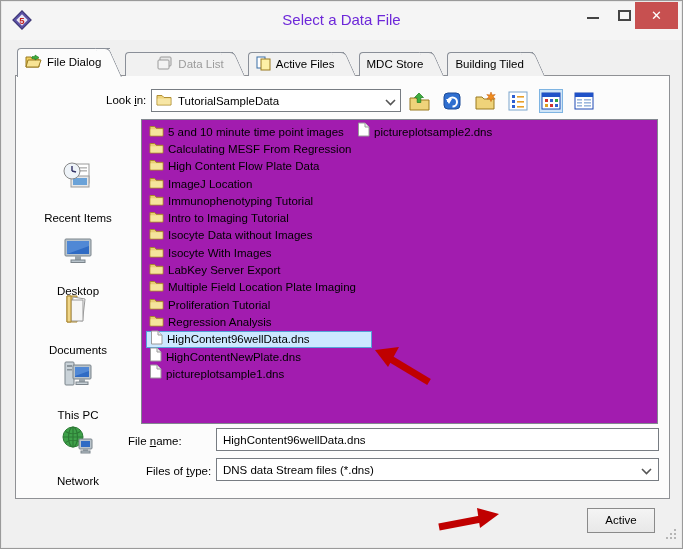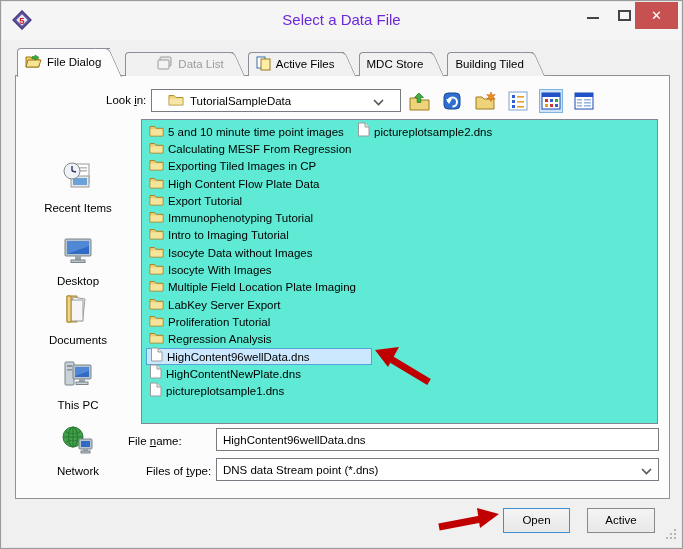--- a/index.html
+++ b/index.html
@@ -35,36 +35,36 @@
 
   
   .page { position:absolute; left:14px; right:12px; top:74px; bottom:49px; background:#fcfcfc;
           border:1px solid #8f9195; z-index:2; }
 
   .row-lookin { position:absolute; left:0; top:13px; width:100%; height:24px; }
   .lbl { font-size:11.5px; color:#000; }
   .u { text-decoration:underline; }
   .lookin-label { position:absolute; left:90px; top:5px; }
   .combo { position:absolute; background:#fff; border:1px solid #777c82; display:flex; align-items:center; }
-  .lookin-combo { left:135px; top:0; width:250px; height:23px; padding:0 16px; gap:6px; }
+  .lookin-combo { left:135px; top:0; width:250px; height:23px; padding:0 4px; gap:6px; }
   .combo .chev { margin-left:auto; }
 
   .toolbar { position:absolute; left:391px; top:0; height:24px; display:flex; align-items:center; gap:9px; }
   .tbtn { width:24px; height:24px; display:flex; align-items:center; justify-content:center; border:1px solid transparent; }
   .tbtn.selected { background:var(--toolbar_selected_bg,#cfe4f7); border:1px solid #7eb4e2; }
 
   
   .places { position:absolute; left:6px; top:40px; width:112px; bottom:8px; }
   .place { position:absolute; left:0; width:112px; text-align:center; cursor:default; }
   .place .picon { display:inline-block; width:34px; height:34px; }
-  .place .plabel { display:block; font-size:11.5px; margin-top:4px; color:#000; }
+  .place .plabel { display:block; font-size:11.5px; margin-top:14px; color:#000; }
 
   
   .filelist { position:absolute; left:125px; top:43px; width:517px; height:305px;
-              background:#5eead4; border:1px solid #82878f; overflow:hidden; }
+              background:#a21caf; border:1px solid #82878f; overflow:hidden; }
   .fcol { position:absolute; top:3px; }
   .fcol1 { left:4px; }
   .fcol2 { left:212px; }
   .frow { display:flex; align-items:center; gap:4px; height:17.3px; padding:0 3px; white-space:nowrap; }
   .frow .flabel { font-size:11.5px; color:#000; }
   .frow.selected { background:var(--selection_fill,#cce8ff); border:1px solid var(--selection_border,#55a3d8);
                    width:226px; }
 
   
   .fname-label { position:absolute; left:112px; top:359px; }
@@ -297,35 +297,28 @@
                 <path d="M1 2.5 L5.5 2.5 L7.2 4.3 L14 4.3 L14 12 L1 12 Z" fill="#e9ce74" stroke="#a8842c"></path>
                 <path d="M1.5 5.3 h12 v6.2 h-12 z" fill="#f5e49c"></path>
               </svg></span>
             <span class="flabel">Calculating MESF From Regression</span>
           </div>
           <div class="frow">
             <span><svg width="15" height="13" viewBox="0 0 15 13">
                 <path d="M1 2.5 L5.5 2.5 L7.2 4.3 L14 4.3 L14 12 L1 12 Z" fill="#e9ce74" stroke="#a8842c"></path>
                 <path d="M1.5 5.3 h12 v6.2 h-12 z" fill="#f5e49c"></path>
               </svg></span>
-            <span class="flabel">Exporting Tiled Images in CP</span>
-          </div>
-          <div class="frow">
-            <span><svg width="15" height="13" viewBox="0 0 15 13">
-                <path d="M1 2.5 L5.5 2.5 L7.2 4.3 L14 4.3 L14 12 L1 12 Z" fill="#e9ce74" stroke="#a8842c"></path>
-                <path d="M1.5 5.3 h12 v6.2 h-12 z" fill="#f5e49c"></path>
-              </svg></span>
             <span class="flabel">High Content Flow Plate Data</span>
           </div>
           <div class="frow">
             <span><svg width="15" height="13" viewBox="0 0 15 13">
                 <path d="M1 2.5 L5.5 2.5 L7.2 4.3 L14 4.3 L14 12 L1 12 Z" fill="#e9ce74" stroke="#a8842c"></path>
                 <path d="M1.5 5.3 h12 v6.2 h-12 z" fill="#f5e49c"></path>
               </svg></span>
-            <span class="flabel">Export Tutorial</span>
+            <span class="flabel">ImageJ Location</span>
           </div>
           <div class="frow">
             <span><svg width="15" height="13" viewBox="0 0 15 13">
                 <path d="M1 2.5 L5.5 2.5 L7.2 4.3 L14 4.3 L14 12 L1 12 Z" fill="#e9ce74" stroke="#a8842c"></path>
                 <path d="M1.5 5.3 h12 v6.2 h-12 z" fill="#f5e49c"></path>
               </svg></span>
             <span class="flabel">Immunophenotyping Tutorial</span>
           </div>
           <div class="frow">
             <span><svg width="15" height="13" viewBox="0 0 15 13">
@@ -346,28 +339,28 @@
                 <path d="M1 2.5 L5.5 2.5 L7.2 4.3 L14 4.3 L14 12 L1 12 Z" fill="#e9ce74" stroke="#a8842c"></path>
                 <path d="M1.5 5.3 h12 v6.2 h-12 z" fill="#f5e49c"></path>
               </svg></span>
             <span class="flabel">Isocyte With Images</span>
           </div>
           <div class="frow">
             <span><svg width="15" height="13" viewBox="0 0 15 13">
                 <path d="M1 2.5 L5.5 2.5 L7.2 4.3 L14 4.3 L14 12 L1 12 Z" fill="#e9ce74" stroke="#a8842c"></path>
                 <path d="M1.5 5.3 h12 v6.2 h-12 z" fill="#f5e49c"></path>
               </svg></span>
+            <span class="flabel">LabKey Server Export</span>
+          </div>
+          <div class="frow">
+            <span><svg width="15" height="13" viewBox="0 0 15 13">
+                <path d="M1 2.5 L5.5 2.5 L7.2 4.3 L14 4.3 L14 12 L1 12 Z" fill="#e9ce74" stroke="#a8842c"></path>
+                <path d="M1.5 5.3 h12 v6.2 h-12 z" fill="#f5e49c"></path>
+              </svg></span>
             <span class="flabel">Multiple Field Location Plate Imaging</span>
-          </div>
-          <div class="frow">
-            <span><svg width="15" height="13" viewBox="0 0 15 13">
-                <path d="M1 2.5 L5.5 2.5 L7.2 4.3 L14 4.3 L14 12 L1 12 Z" fill="#e9ce74" stroke="#a8842c"></path>
-                <path d="M1.5 5.3 h12 v6.2 h-12 z" fill="#f5e49c"></path>
-              </svg></span>
-            <span class="flabel">LabKey Server Export</span>
           </div>
           <div class="frow">
             <span><svg width="15" height="13" viewBox="0 0 15 13">
                 <path d="M1 2.5 L5.5 2.5 L7.2 4.3 L14 4.3 L14 12 L1 12 Z" fill="#e9ce74" stroke="#a8842c"></path>
                 <path d="M1.5 5.3 h12 v6.2 h-12 z" fill="#f5e49c"></path>
               </svg></span>
             <span class="flabel">Proliferation Tutorial</span>
           </div>
           <div class="frow">
             <span><svg width="15" height="13" viewBox="0 0 15 13">
@@ -409,21 +402,21 @@
         </div>
     </div>
 
     <span class="lbl fname-label"><span>File </span><span class="u">n</span><span>ame:</span></span>
     <div class="fname-input">
         <span>HighContent96wellData.dns</span>
       </div>
 
     <span class="lbl ftype-label"><span>Files of </span><span class="u">t</span><span>ype:</span></span>
     <div class="combo ftype-combo">
-      <span class="lbl">DNS data Stream point (*.dns)</span>
+      <span class="lbl">DNS data Stream files (*.dns)</span>
       <span class="chev">
         <svg width="11" height="7" viewBox="0 0 11 7">
             <path d="M1 1 L5.5 5.5 L10 1" fill="none" stroke="#555" stroke-width="1.6"></path>
           </svg>
       </span>
     </div>
   </div>
 
   <span class="arrow1">
     <svg width="58" height="42" viewBox="0 0 58 42">
@@ -431,21 +424,20 @@
       <polygon points="0,4 24,1 13,21" fill="#c00000"></polygon>
     </svg>
   </span>
 
   <span class="arrow2">
     <svg width="64" height="28" viewBox="0 0 64 28">
       <line x1="2" y1="21" x2="44" y2="13" stroke="#c00000" stroke-width="7"></line>
       <polygon points="62,8 40,2 43,22" fill="#c00000"></polygon>
     </svg>
   </span>
-  <div class="open-btn">Open</div>
   <div class="cancel-btn">Active</div>
 
   <span class="grip">
     <svg width="13" height="13" viewBox="0 0 13 13">
       <g fill="#b5b5b5">
           <rect x="10" y="10" width="2" height="2"></rect>
           <rect x="6" y="10" width="2" height="2"></rect>
           <rect x="2" y="10" width="2" height="2"></rect>
           <rect x="10" y="6" width="2" height="2"></rect>
           <rect x="6" y="6" width="2" height="2"></rect>

